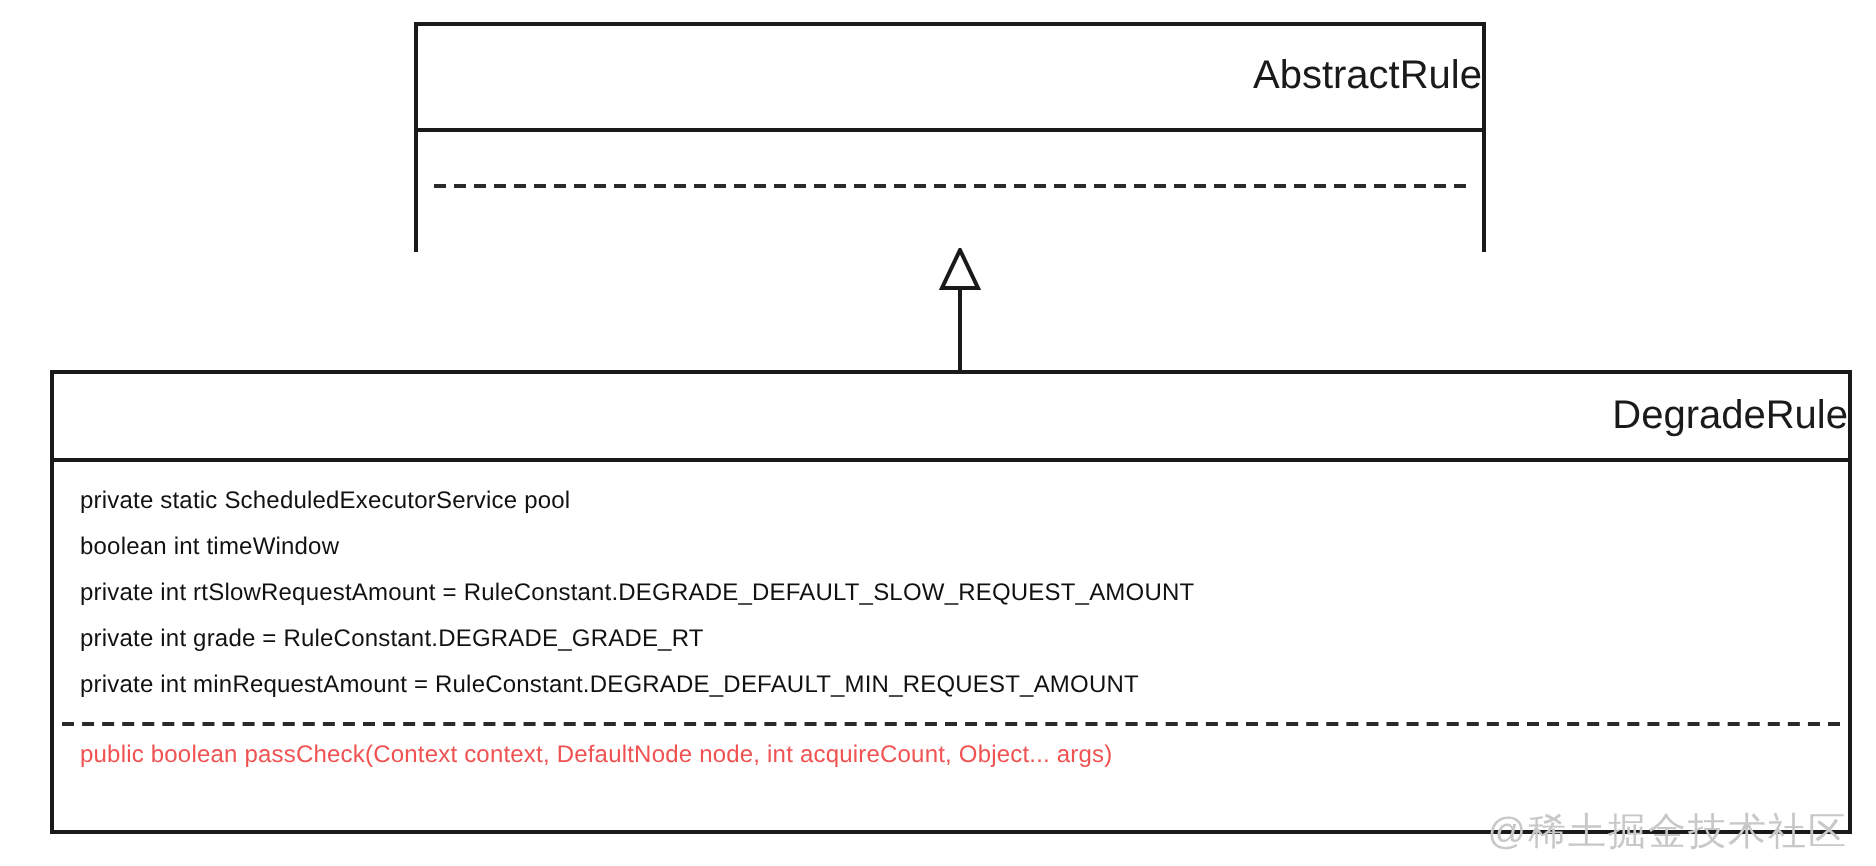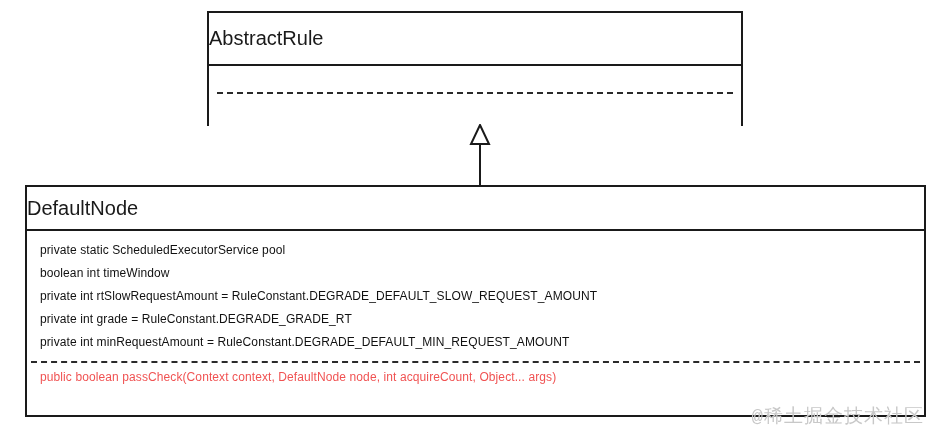--- a/index.html
+++ b/index.html
@@ -22,21 +22,21 @@
 
   
   .uml-class {
     position: absolute;
     background: #ffffff;
     border: 2px solid #1a1a1a;
     box-sizing: border-box;
   }
 
   .uml-title {
-    text-align: left;
+    text-align: right;
     color: #1a1a1a;
     font-size: 20px;
     line-height: 1;
     box-sizing: border-box;
     border-radius: 20px;
   }
 
   .uml-divider {
     border-top: 2px solid #1a1a1a;
     height: 0;
@@ -127,21 +127,21 @@
 
   
   #watermark {
     position: absolute;
     right: 14px;
     bottom: 4px;
     font-size: 19px;
     color: #c8c8c8;
     letter-spacing: 1px;
     white-space: nowrap;
-    font-family: Liberation Mono, monospace;
+    font-family: Liberation Sans, sans-serif;
     pointer-events: none;
   }
 </style>
 </head>
 <body>
 
 <div id="canvas">
 
   <div class="uml-class" id="abstract-rule">
     <div class="uml-title">AbstractRule</div>
@@ -152,21 +152,21 @@
   </div>
 
   <div id="generalization">
     <svg width="28" height="62" viewBox="0 0 28 62" xmlns="http://www.w3.org/2000/svg">
       <polygon points="14,1 23,20 5,20" fill="#ffffff" stroke="#1a1a1a" stroke-width="2"></polygon>
       <line x1="14" y1="20" x2="14" y2="62" stroke="#1a1a1a" stroke-width="2"></line>
     </svg>
   </div>
 
   <div class="uml-class" id="degrade-rule">
-    <div class="uml-title">DefaultNode</div>
+    <div class="uml-title">DegradeRule</div>
     <div class="uml-divider"></div>
 
     <div class="uml-compartment attributes">
       <div class="uml-member">private static ScheduledExecutorService pool</div>
       <div class="uml-member">boolean int timeWindow</div>
       <div class="uml-member">private int rtSlowRequestAmount = RuleConstant.DEGRADE_DEFAULT_SLOW_REQUEST_AMOUNT</div>
       <div class="uml-member">private int grade = RuleConstant.DEGRADE_GRADE_RT</div>
       <div class="uml-member">private int minRequestAmount = RuleConstant.DEGRADE_DEFAULT_MIN_REQUEST_AMOUNT</div>
     </div>
 

